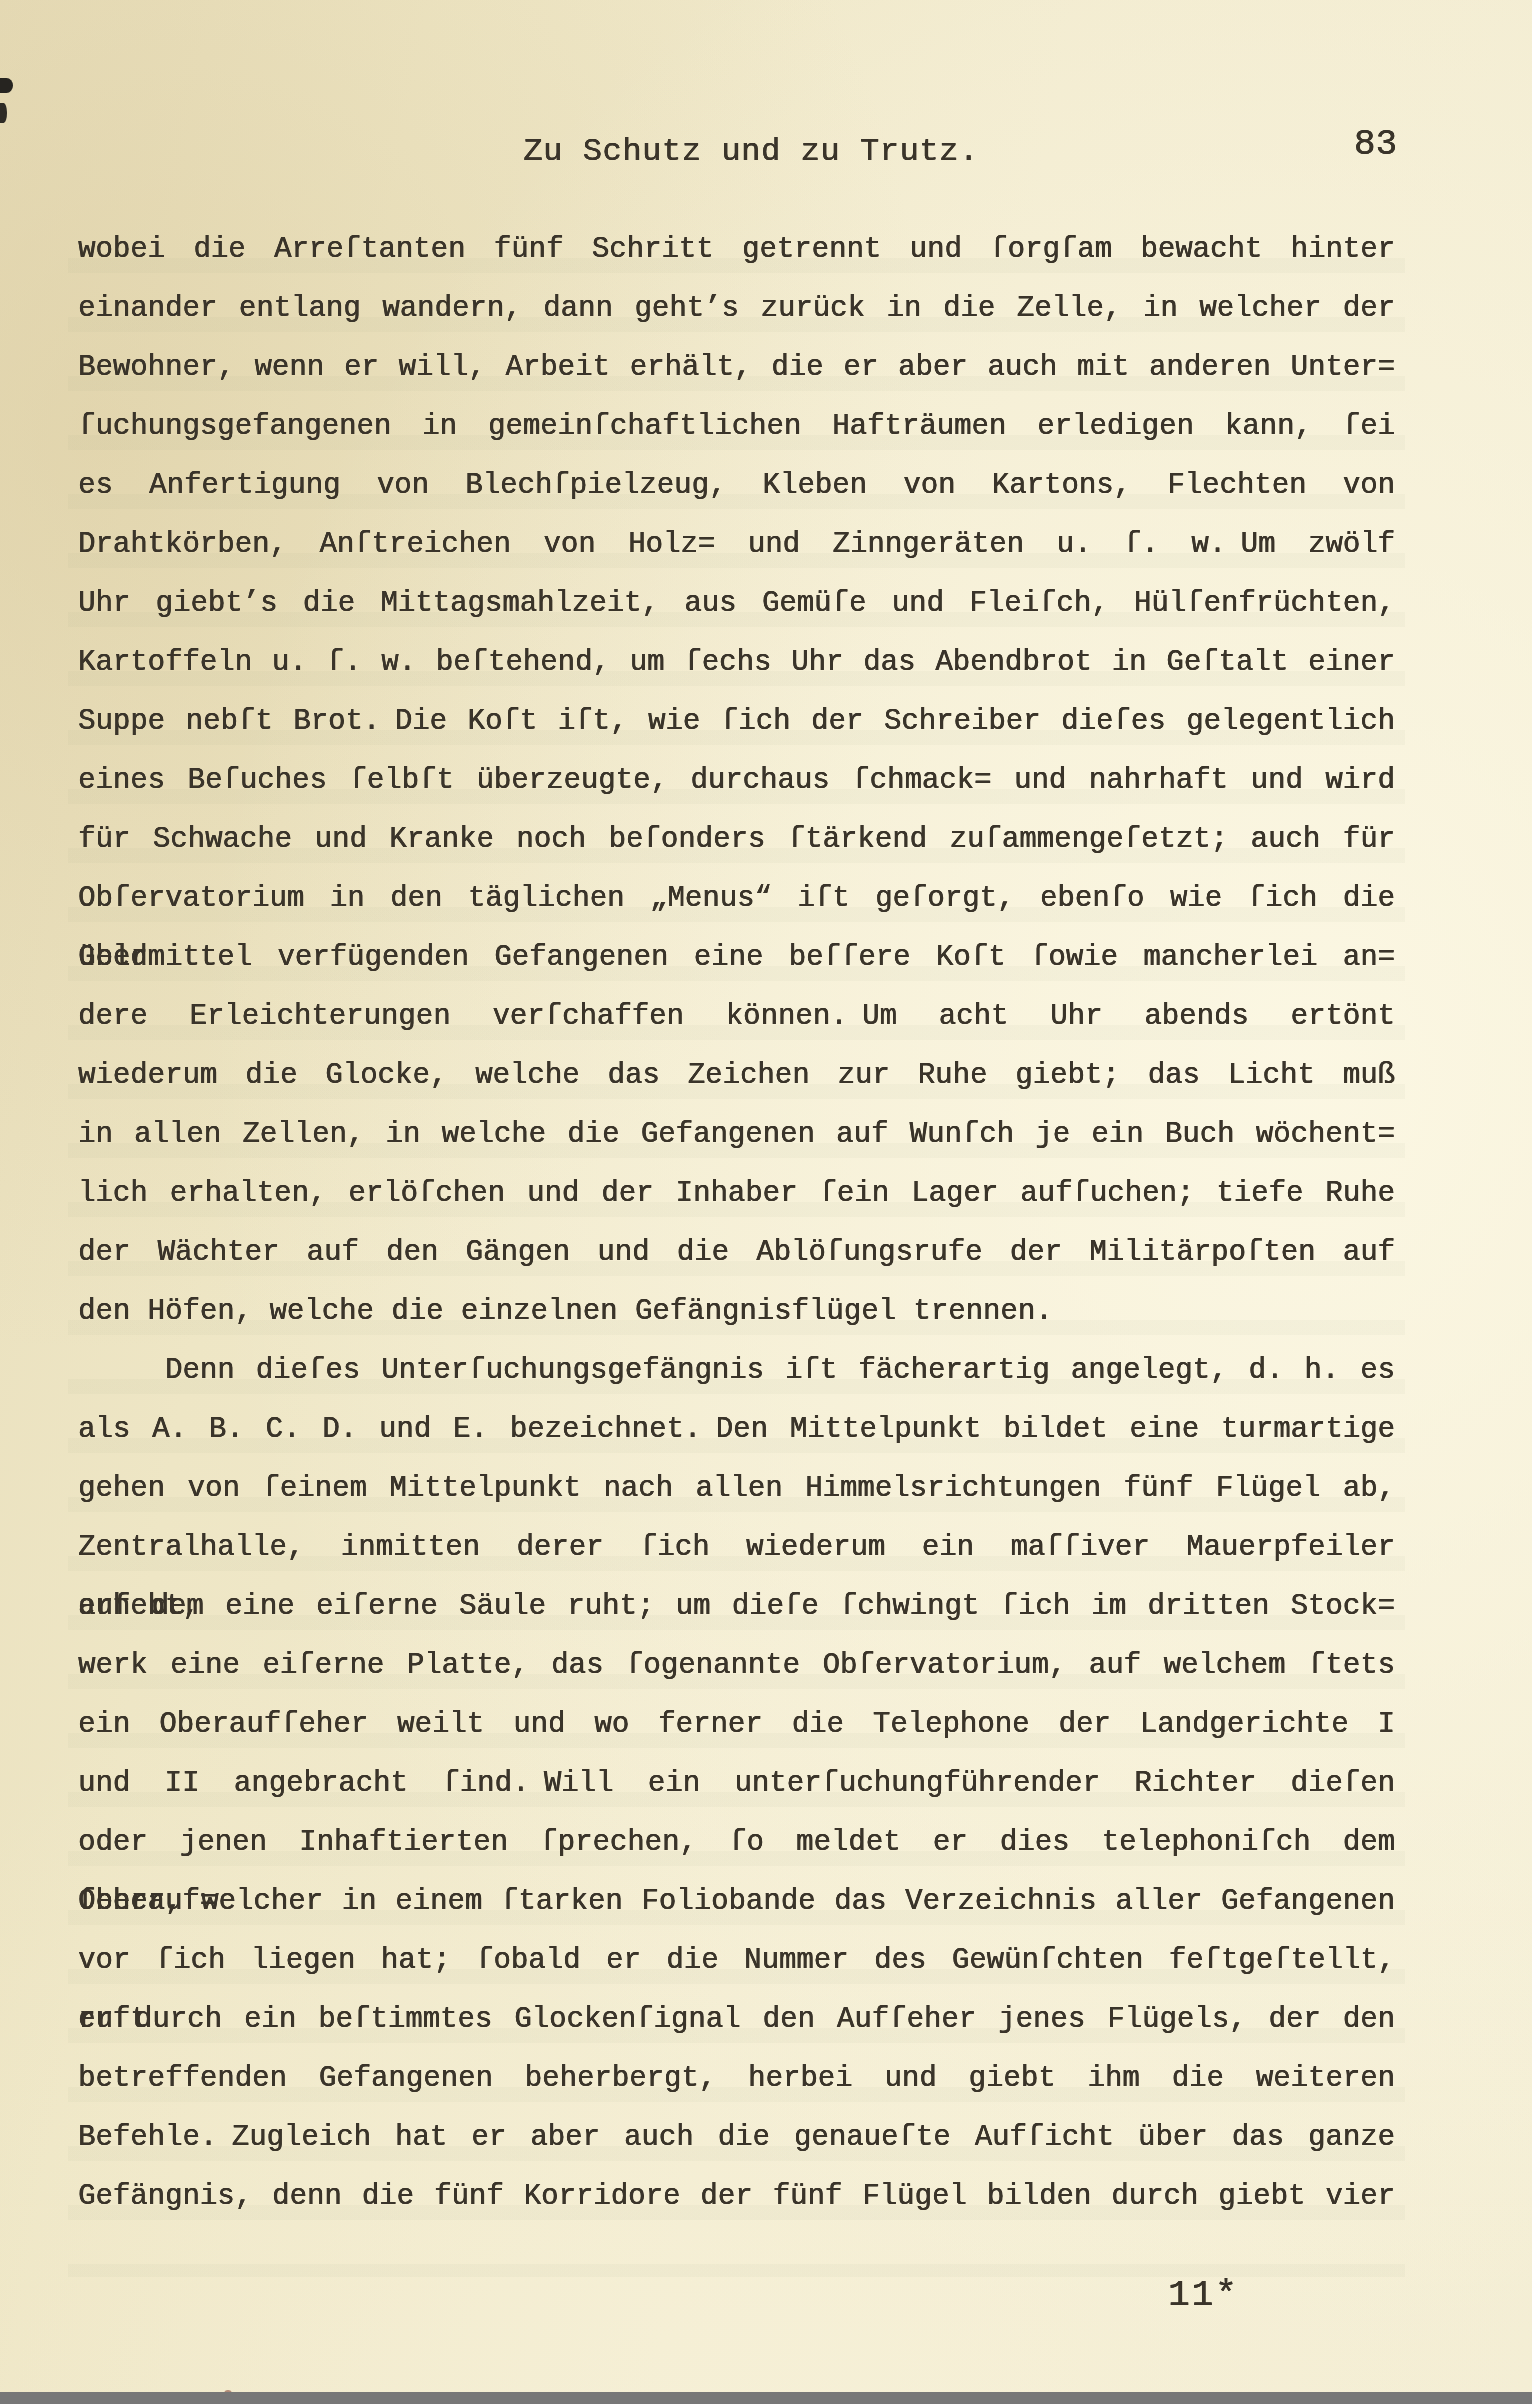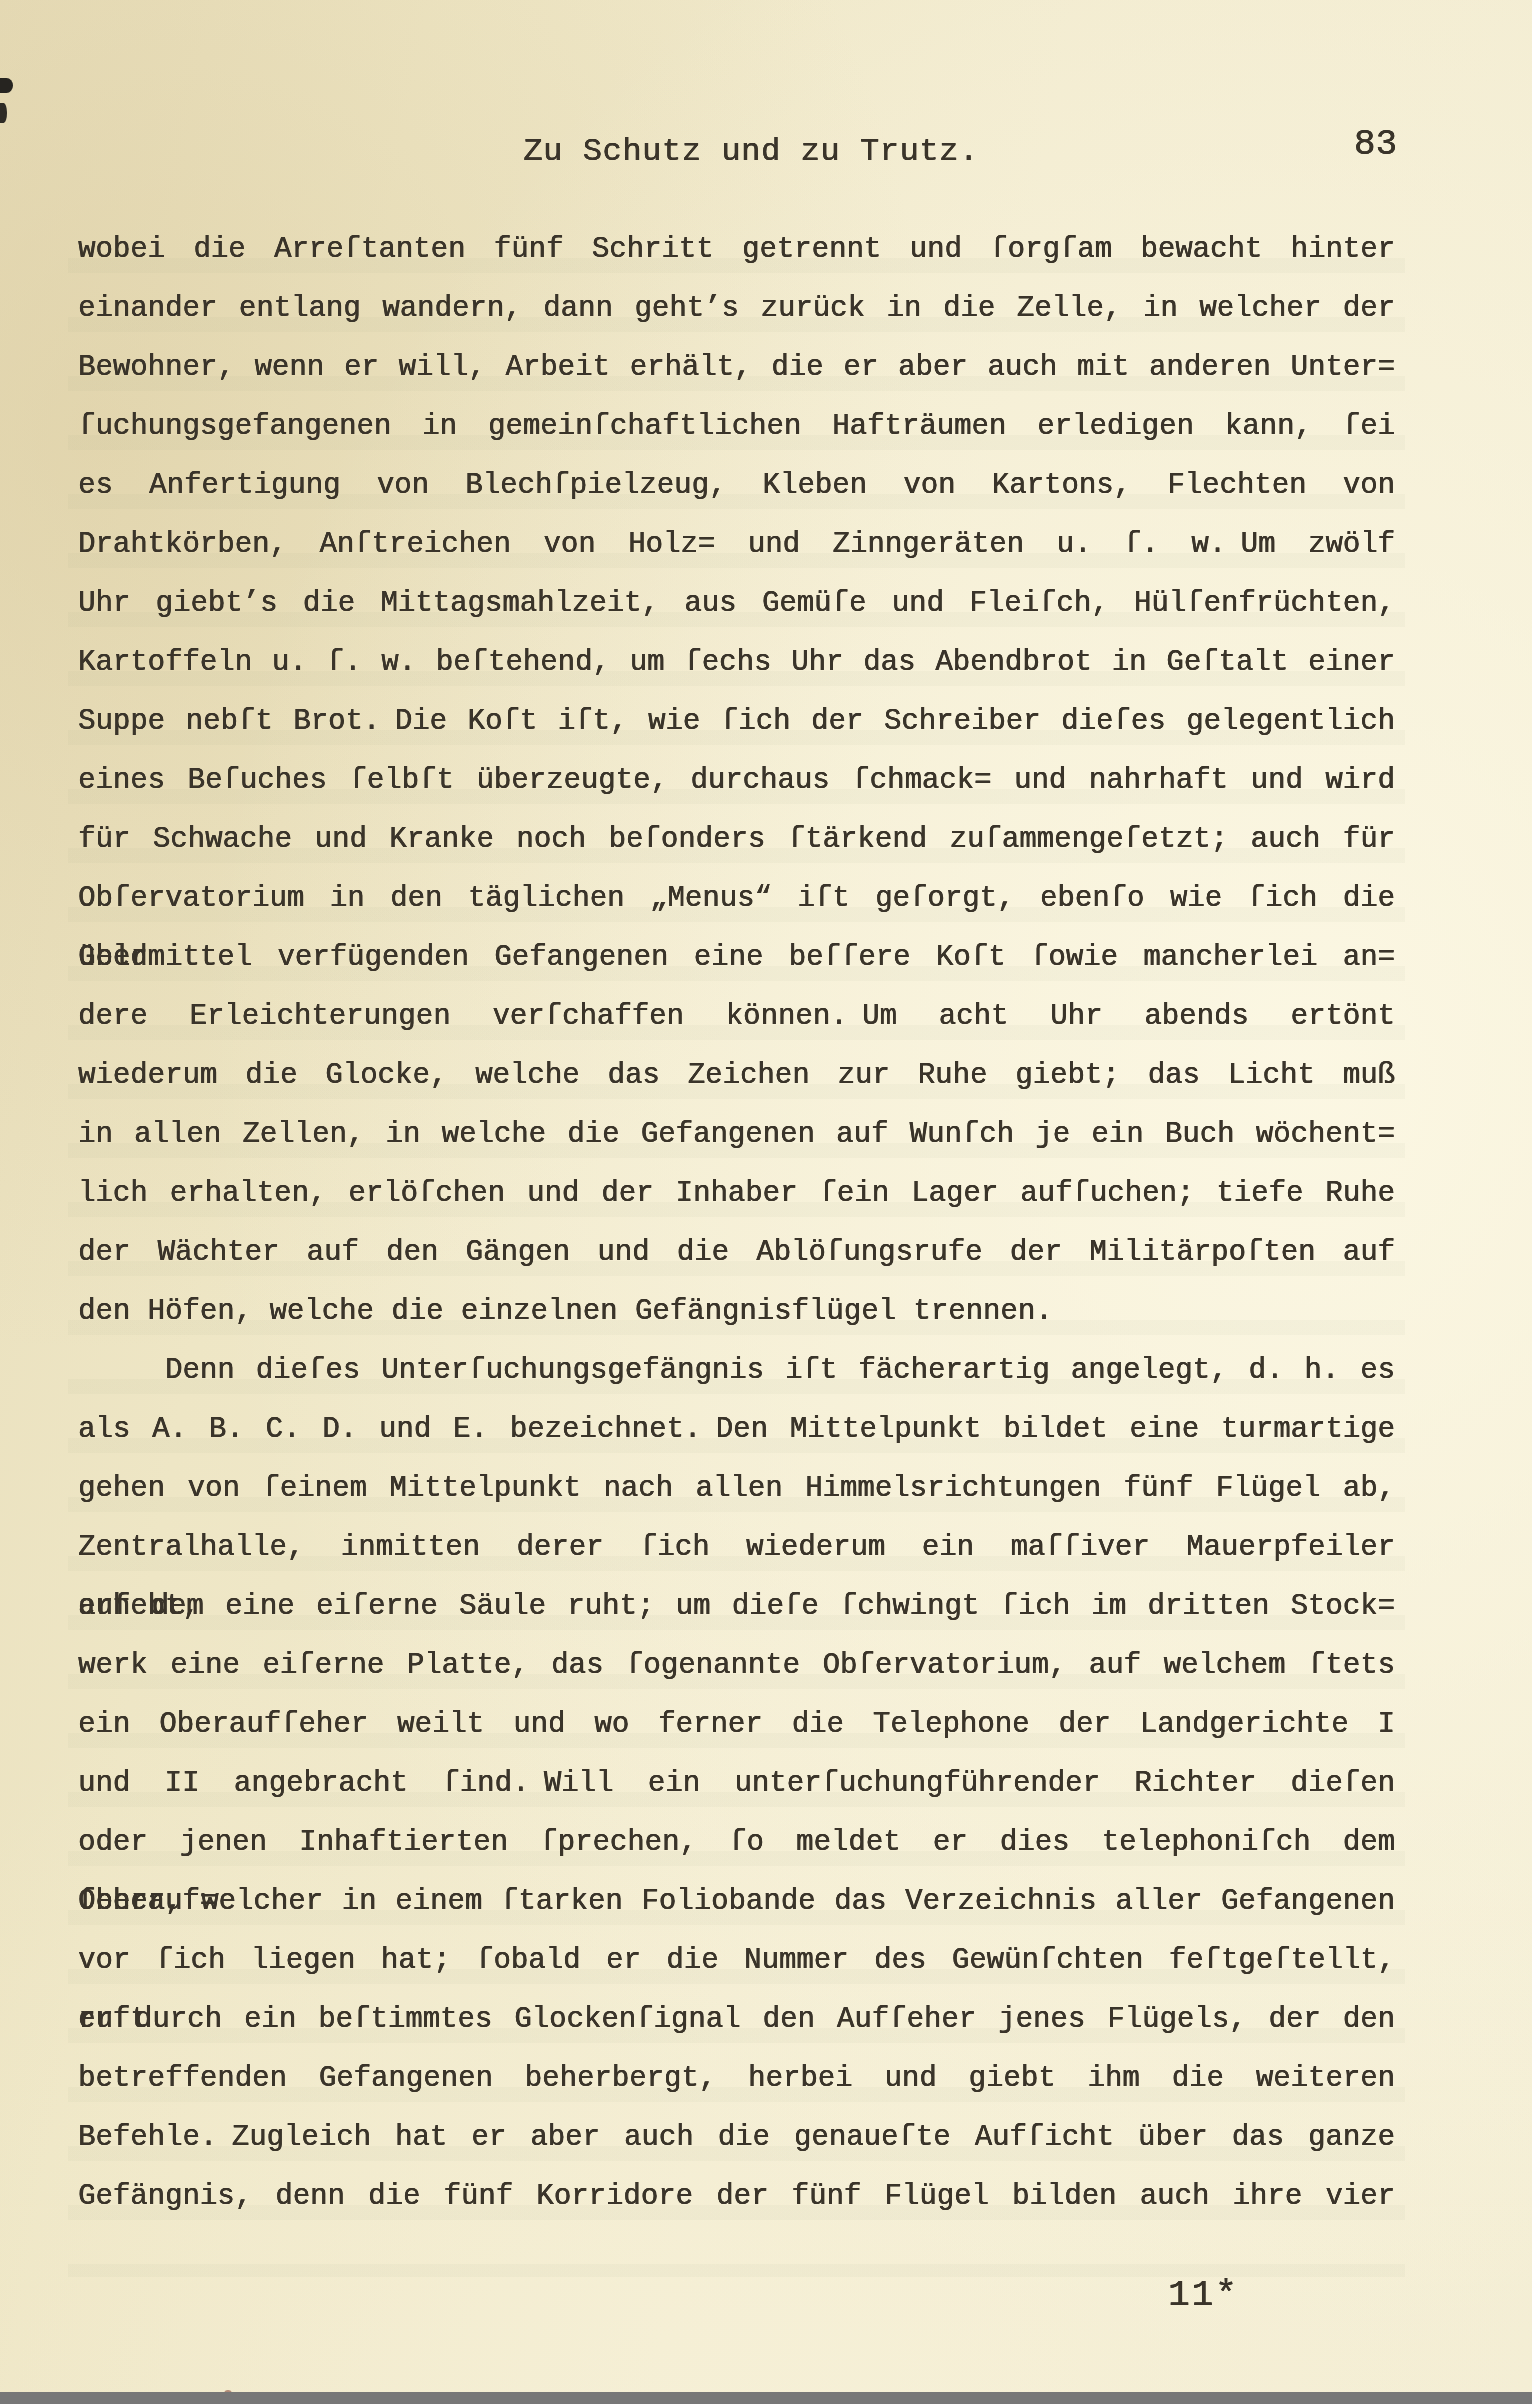--- a/index.html
+++ b/index.html
@@ -95,21 +95,21 @@
       <div class="line">auf dem eine eiſerne Säule ruht; um dieſe ſchwingt ſich im dritten Stock=</div>
       <div class="line">werk eine eiſerne Platte, das ſogenannte Obſervatorium, auf welchem ſtets</div>
       <div class="line">ein Oberaufſeher weilt und wo ferner die Telephone der Landgerichte I</div>
       <div class="line">und II angebracht ſind. Will ein unterſuchungführender Richter dieſen</div>
       <div class="line">oder jenen Inhaftierten ſprechen, ſo meldet er dies telephoniſch dem Oberauf=</div>
       <div class="line">ſeher, welcher in einem ſtarken Foliobande das Verzeichnis aller Gefangenen</div>
       <div class="line">vor ſich liegen hat; ſobald er die Nummer des Gewünſchten feſtgeſtellt, ruft</div>
       <div class="line">er durch ein beſtimmtes Glockenſignal den Aufſeher jenes Flügels, der den</div>
       <div class="line">betreffenden Gefangenen beherbergt, herbei und giebt ihm die weiteren</div>
       <div class="line">Befehle. Zugleich hat er aber auch die genaueſte Aufſicht über das ganze</div>
-      <div class="line">Gefängnis, denn die fünf Korridore der fünf Flügel bilden auch ihre vier</div>
+      <div class="line">Gefängnis, denn die fünf Korridore der fünf Flügel bilden durch giebt vier</div>
     </div>
 
   <div class="signature">11*</div>
 
   <div class="speck-a"></div>
   <div class="speck-b"></div>
   <div class="speck-c"></div>
 </div>
 
 

